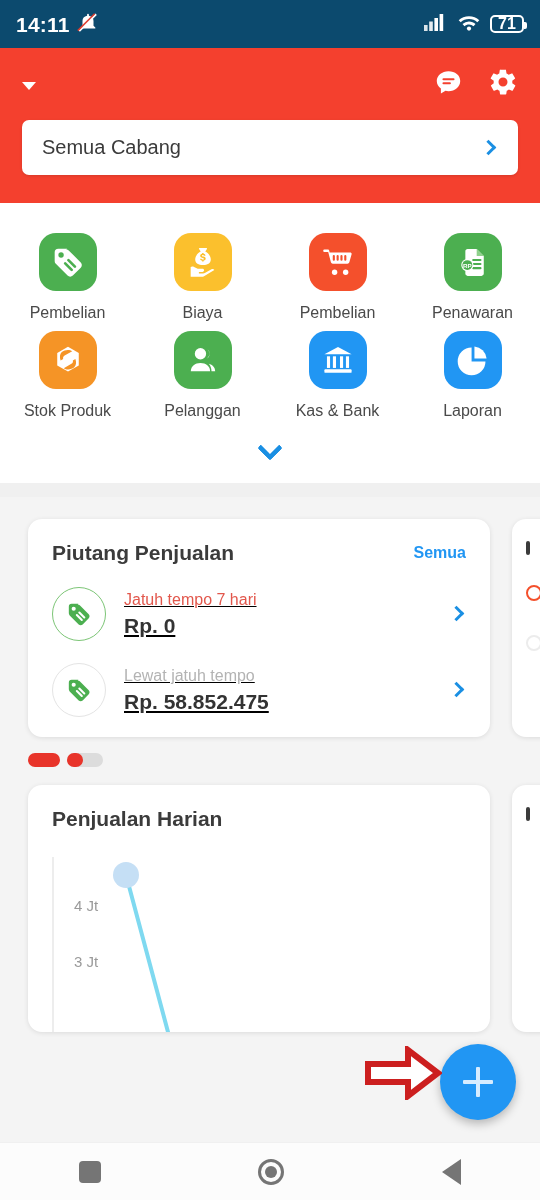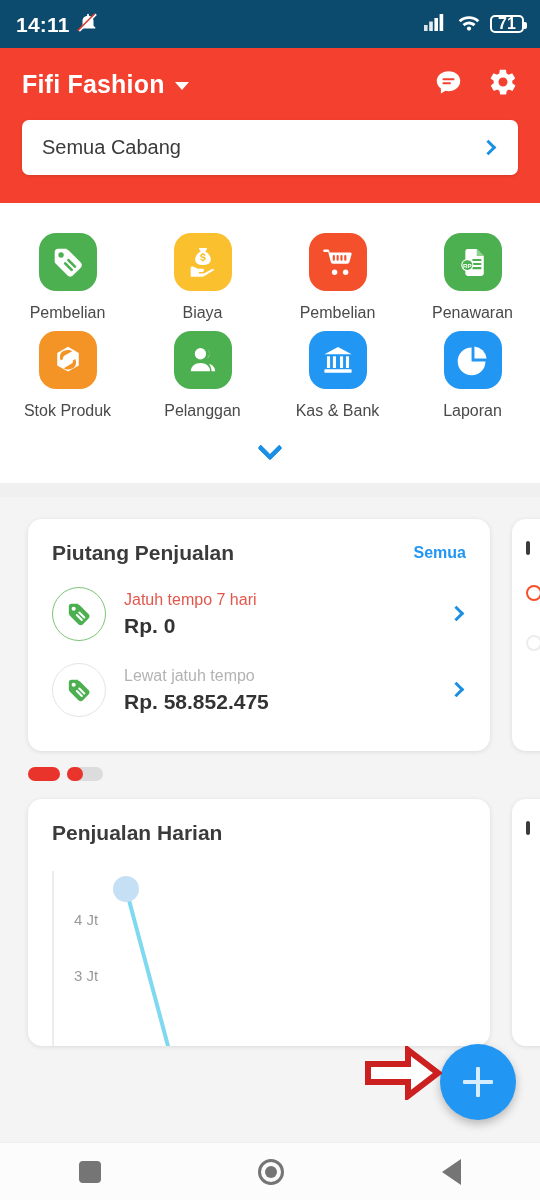--- a/index.html
+++ b/index.html
@@ -68,34 +68,34 @@
   }
 
   .gap { flex:0 0 14px; background:#f0f0f0; }
 
   
   .content { flex:1 1 auto; background:#f4f4f4; position:relative; overflow:hidden; }
 
   .carousel { display:flex; gap:22px; padding:22px 28px 0; }
   .card {
     background:#fff; border-radius:14px; box-shadow:0 1px 5px rgba(0,0,0,.10);
-    flex:0 0 462px; padding:22px 24px 34px;
+    flex:0 0 462px; padding:22px 24px 20px;
   }
   .card.peek { flex:0 0 60px; padding:22px 14px; overflow:hidden; }
   .card-head { display:flex; align-items:center; justify-content:space-between; }
   .card-title { font-size:21px; font-weight:700; color:#3b3b3b; }
   .card-link { font-size:16px; font-weight:700; color:#2196f3; }
 
   .ar-row { display:flex; align-items:center; gap:18px; margin-top:22px; }
   .ar-badge {
     width:54px;height:54px;border-radius:50%;border:1.5px solid #7cc576;
     display:flex;align-items:center;justify-content:center;flex:0 0 54px;background:#fff;
   }
   .ar-badge.muted { border-color:#e4e4e4; }
-  .ar-texts { flex:1 1 auto; }
+  .ar-texts { flex:1 1 auto;text-decoration:underline; }
   .ar-cap { font-size:16px; color:#e2574c; line-height:1.4; }
   .ar-cap.grey { color:#b3b3b3; }
   .ar-val { font-size:21px; font-weight:700; color:#333; margin-top:3px; }
   .ar-chev {
     width:11px;height:11px;border-right:3.4px solid #1a8fe3;border-top:3.4px solid #1a8fe3;
     transform:rotate(45deg); flex:0 0 auto; margin-right:4px;
   }
 
   .dots { display:flex; align-items:center; gap:7px; padding:16px 0 0 28px; }
   .dot-pill { width:32px;height:14px;border-radius:7px;background:#e8342a; }
@@ -166,21 +166,20 @@
       </span>
       <span class="battery">
         <span>71</span>
       </span>
     </div>
   </div>
 
   <div class="appbar">
     <div class="appbar-row">
       <div class="brand">
-        <span class="brand-name">Fifi Fashion</span>
         <span class="caret-down"></span>
       </div>
       <div class="appbar-actions">
         <span>
           <svg width="29" height="29" viewBox="0 0 24 24" fill="#fff">
             <path d="M12 2.6C6.6 2.6 2.3 6.2 2.3 10.7c0 2.5 1.3 4.7 3.4 6.2v4.1l3.8-2.1c.8.2 1.6.3 2.5.3 5.4 0 9.7-3.6 9.7-8.5S17.4 2.6 12 2.6z"></path>
             <rect x="7" y="8.4" width="10" height="1.7" rx=".85" fill="#f4402e"></rect>
             <rect x="7" y="11.7" width="7" height="1.7" rx=".85" fill="#f4402e"></rect>
           </svg>
         </span>

